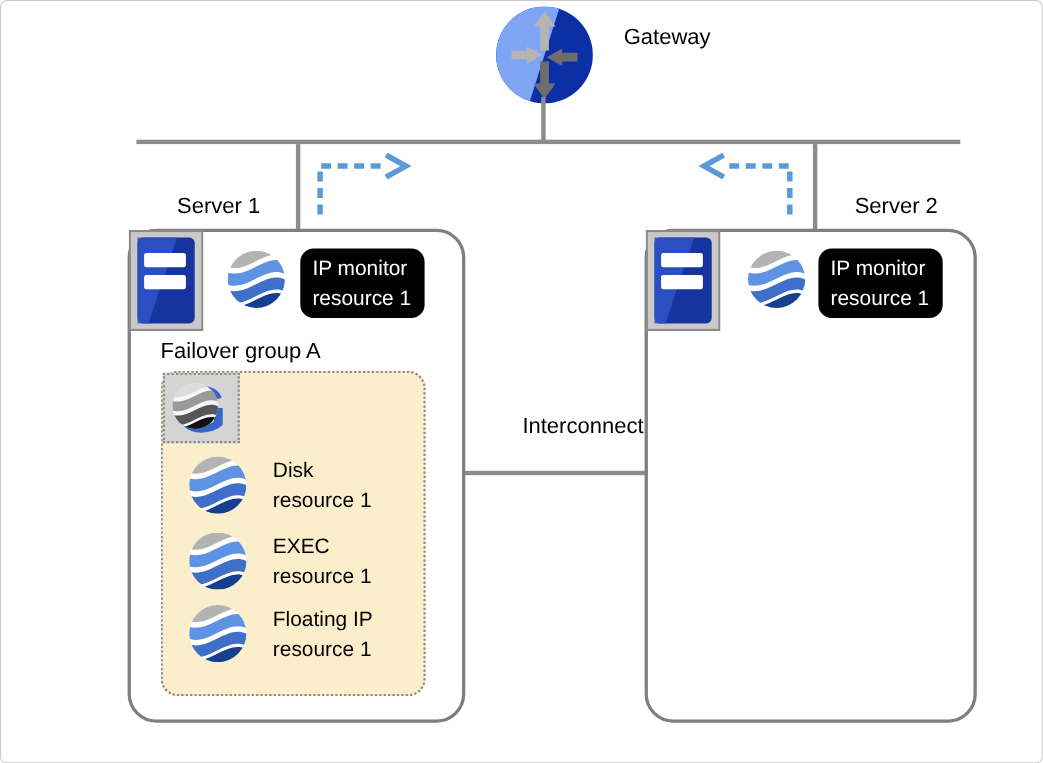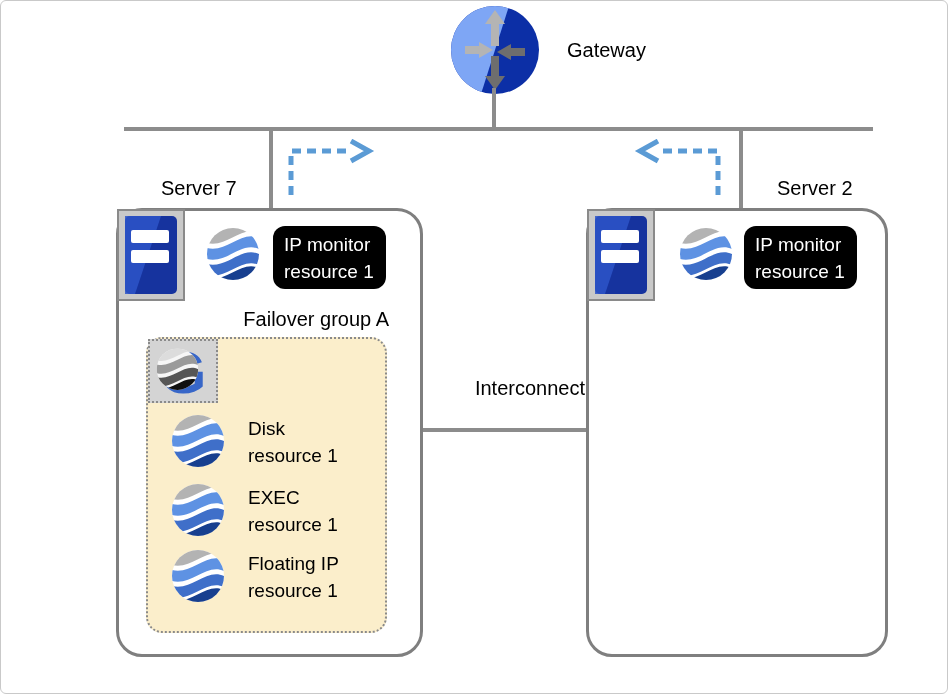--- a/index.html
+++ b/index.html
@@ -102,58 +102,58 @@
       </g>
     </symbol>
   </defs>
 </svg>
 
 <div id="canvas">
 
   <svg class="abs" style="left:450px;top:5px" width="88" height="88">
     <use href="#sym-router"></use>
   </svg>
-  <div class="abs lbl" style="left:566px;top:36px">Gateway</div>
+  <div class="abs lbl" style="left:566px;top:20px">Gateway</div>
   <div class="abs gray-line" style="left:491px;top:87px;width:4px;height:41px"></div>
 
   <div class="abs gray-line" style="left:123px;top:126px;width:749px;height:4px"></div>
 
   <div class="abs gray-line" style="left:268px;top:130px;width:4px;height:79px"></div>
   <div class="abs gray-line" style="left:738px;top:130px;width:4px;height:79px"></div>
 
   <svg class="abs" style="left:282px;top:138px" width="92" height="62">
     <path d="M8 56 V12 H66" fill="none" stroke="#5b9bd5" stroke-width="5" stroke-dasharray="9 6"></path>
     <path d="M68 2 L86 12 L68 22" fill="none" stroke="#5b9bd5" stroke-width="5"></path>
   </svg>
   <svg class="abs" style="left:633px;top:138px" width="92" height="62">
     <path d="M84 56 V12 H26" fill="none" stroke="#5b9bd5" stroke-width="5" stroke-dasharray="9 6"></path>
     <path d="M24 2 L6 12 L24 22" fill="none" stroke="#5b9bd5" stroke-width="5"></path>
   </svg>
 
-  <div class="abs lbl" style="left:160px;top:174px">Server 7</div>
+  <div class="abs lbl" style="left:160px;top:174px">Server 1</div>
   <div class="abs lbl" style="left:776px;top:174px">Server 2</div>
 
   <div class="abs gray-line" style="left:412px;top:427px;width:183px;height:4px"></div>
   <div class="abs two-line z3" style="left:424px;top:374px;width:160px">
     <div>Interconnect</div>
   </div>
 
   <div class="abs server-box" style="left:115px;top:207px;width:307px;height:449px"></div>
   <svg class="abs server-icon-box" style="left:116px;top:208px" width="68" height="92">
     <use href="#sym-server"></use>
   </svg>
   <svg class="abs z3" style="left:206px;top:227px" width="52" height="52">
     <use href="#sym-wave"></use>
   </svg>
   <div class="abs orange-badge" style="left:272px;top:225px;width:113px;height:63px">
     <div>IP monitor</div>
     <div>resource 1</div>
   </div>
 
-  <div class="abs lbl z3" style="left:145px;top:305px;width:243px;text-align:right">Failover group A</div>
+  <div class="abs lbl z3" style="left:145px;top:305px;width:243px;text-align:left">Failover group A</div>
   <div class="abs group-box" style="left:145px;top:336px;width:241px;height:296px"></div>
   <div class="abs gicon-box" style="left:147px;top:338px;width:70px;height:64px">
     <svg width="66" height="60" viewBox="0 0 70 64">
       <use href="#sym-gicon"></use>
     </svg>
   </div>
 
   <div class="abs res-row" style="left:171px;top:414px">
     <svg width="52" height="52">
         <use href="#sym-wave"></use>

